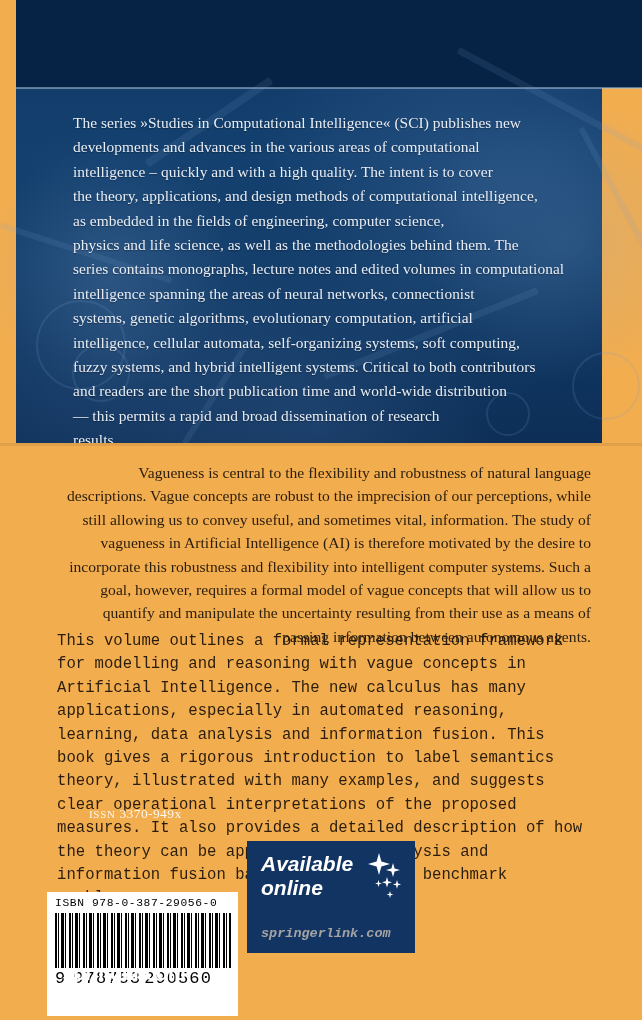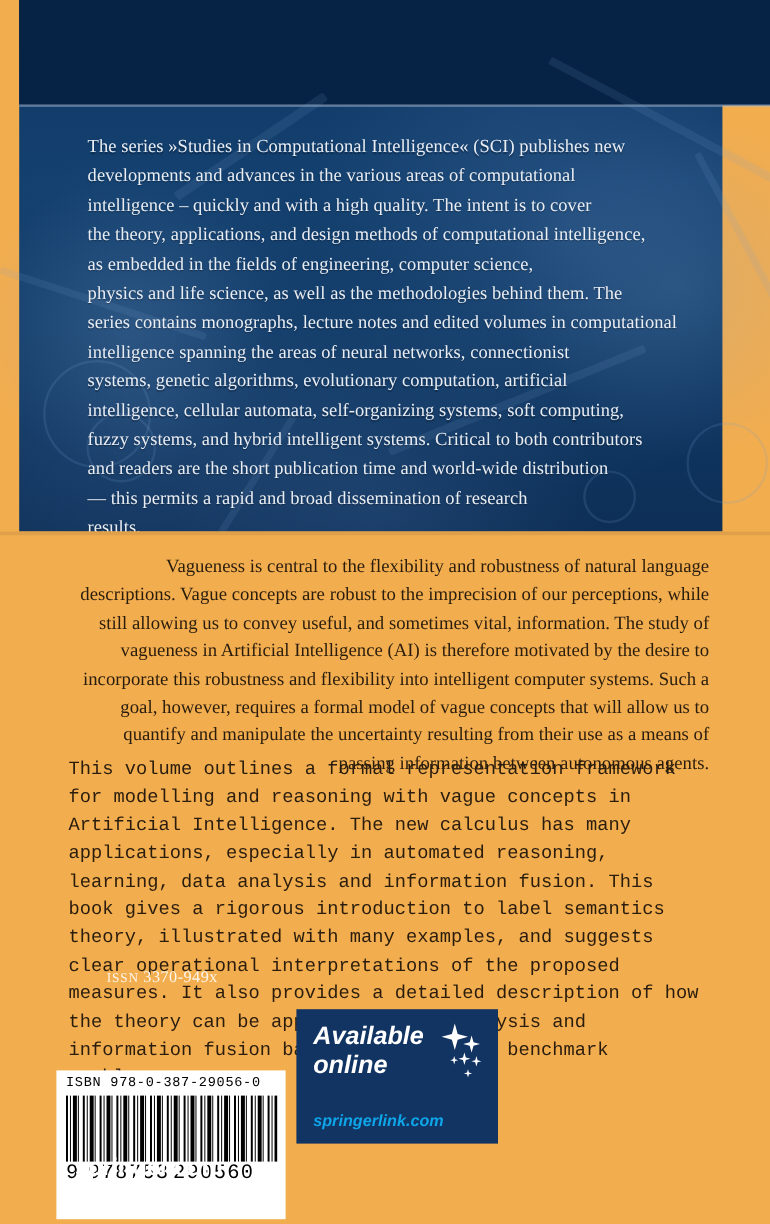--- a/index.html
+++ b/index.html
@@ -183,22 +183,22 @@
     font-style: italic;
     font-weight: bold;
     font-size: 21px;
     line-height: 24px;
     white-space: pre-line;
   }
   #available-online-box .ao-url {
     position: absolute;
     left: 14px;
     bottom: 12px;
-    color: #0ea5e9;
-    font-family: Liberation Sans, sans-serif;
+    color: #a3a3a3;
+    font-family: Liberation Mono, monospace;
     font-style: italic;
     font-weight: bold;
     font-size: 13.5px;
   }
   #ao-sparkle {
     position: absolute;
     right: 8px;
     top: 8px;
     width: 62px;
     height: 62px;

